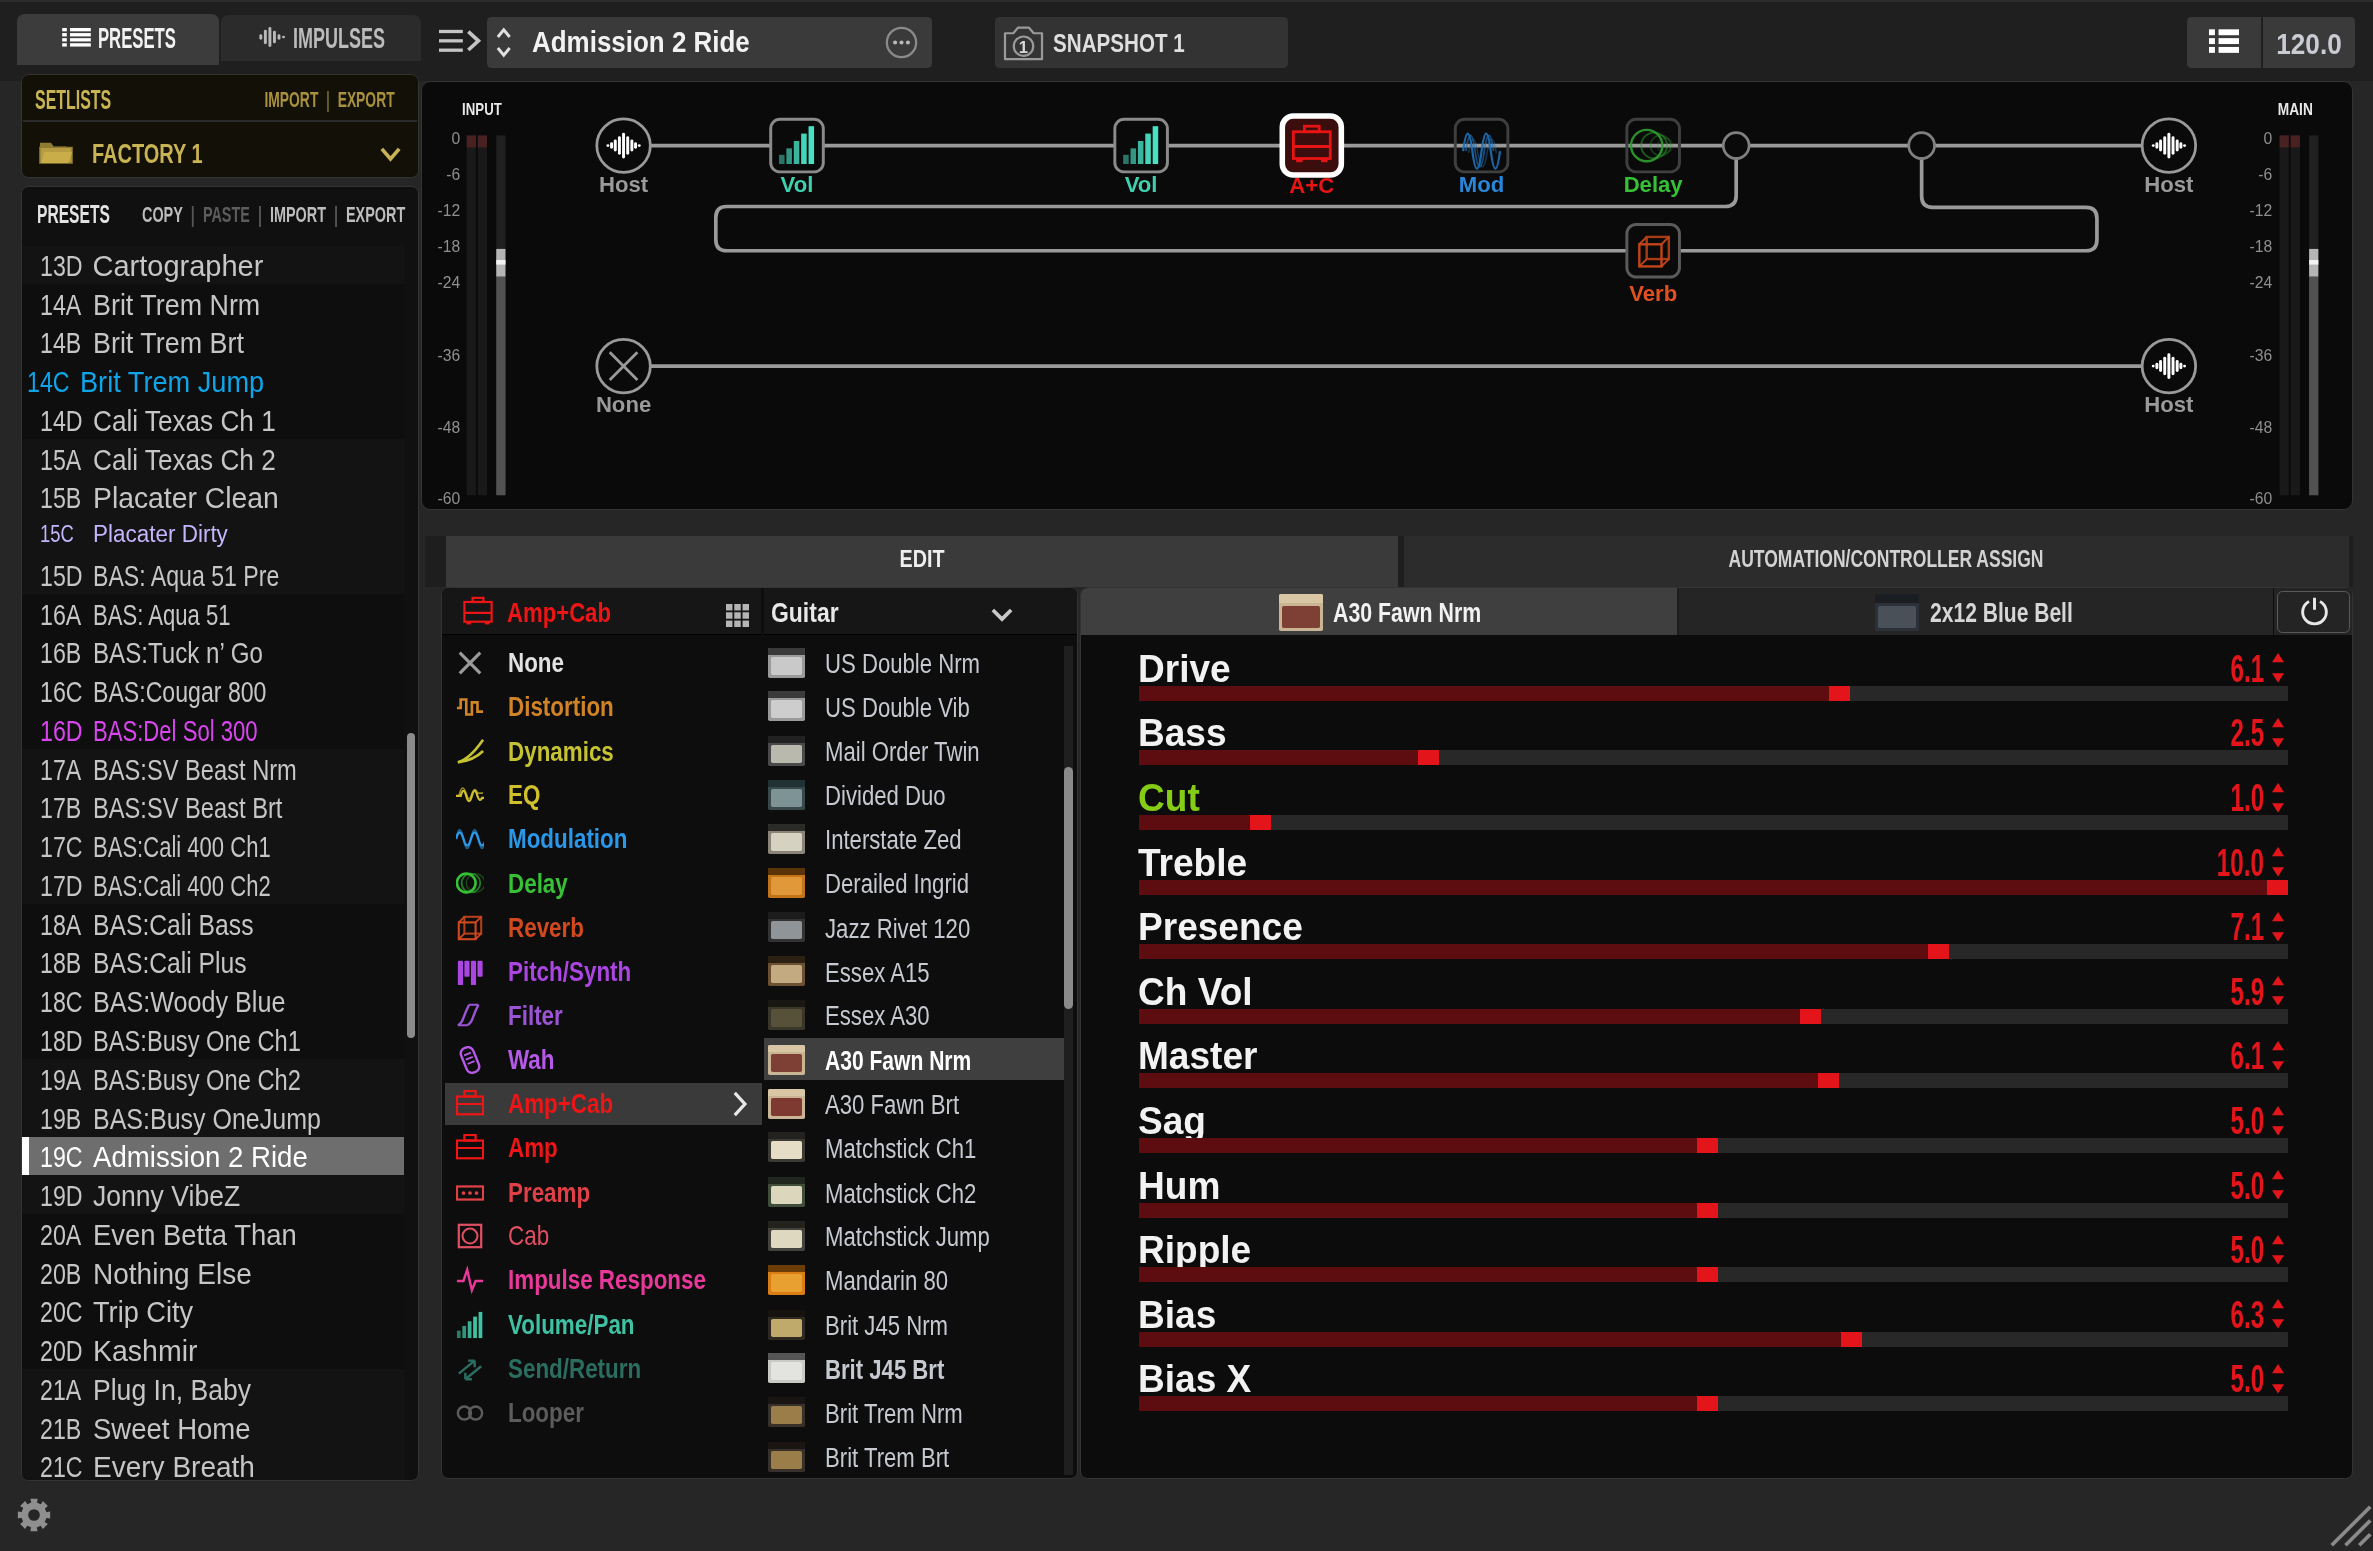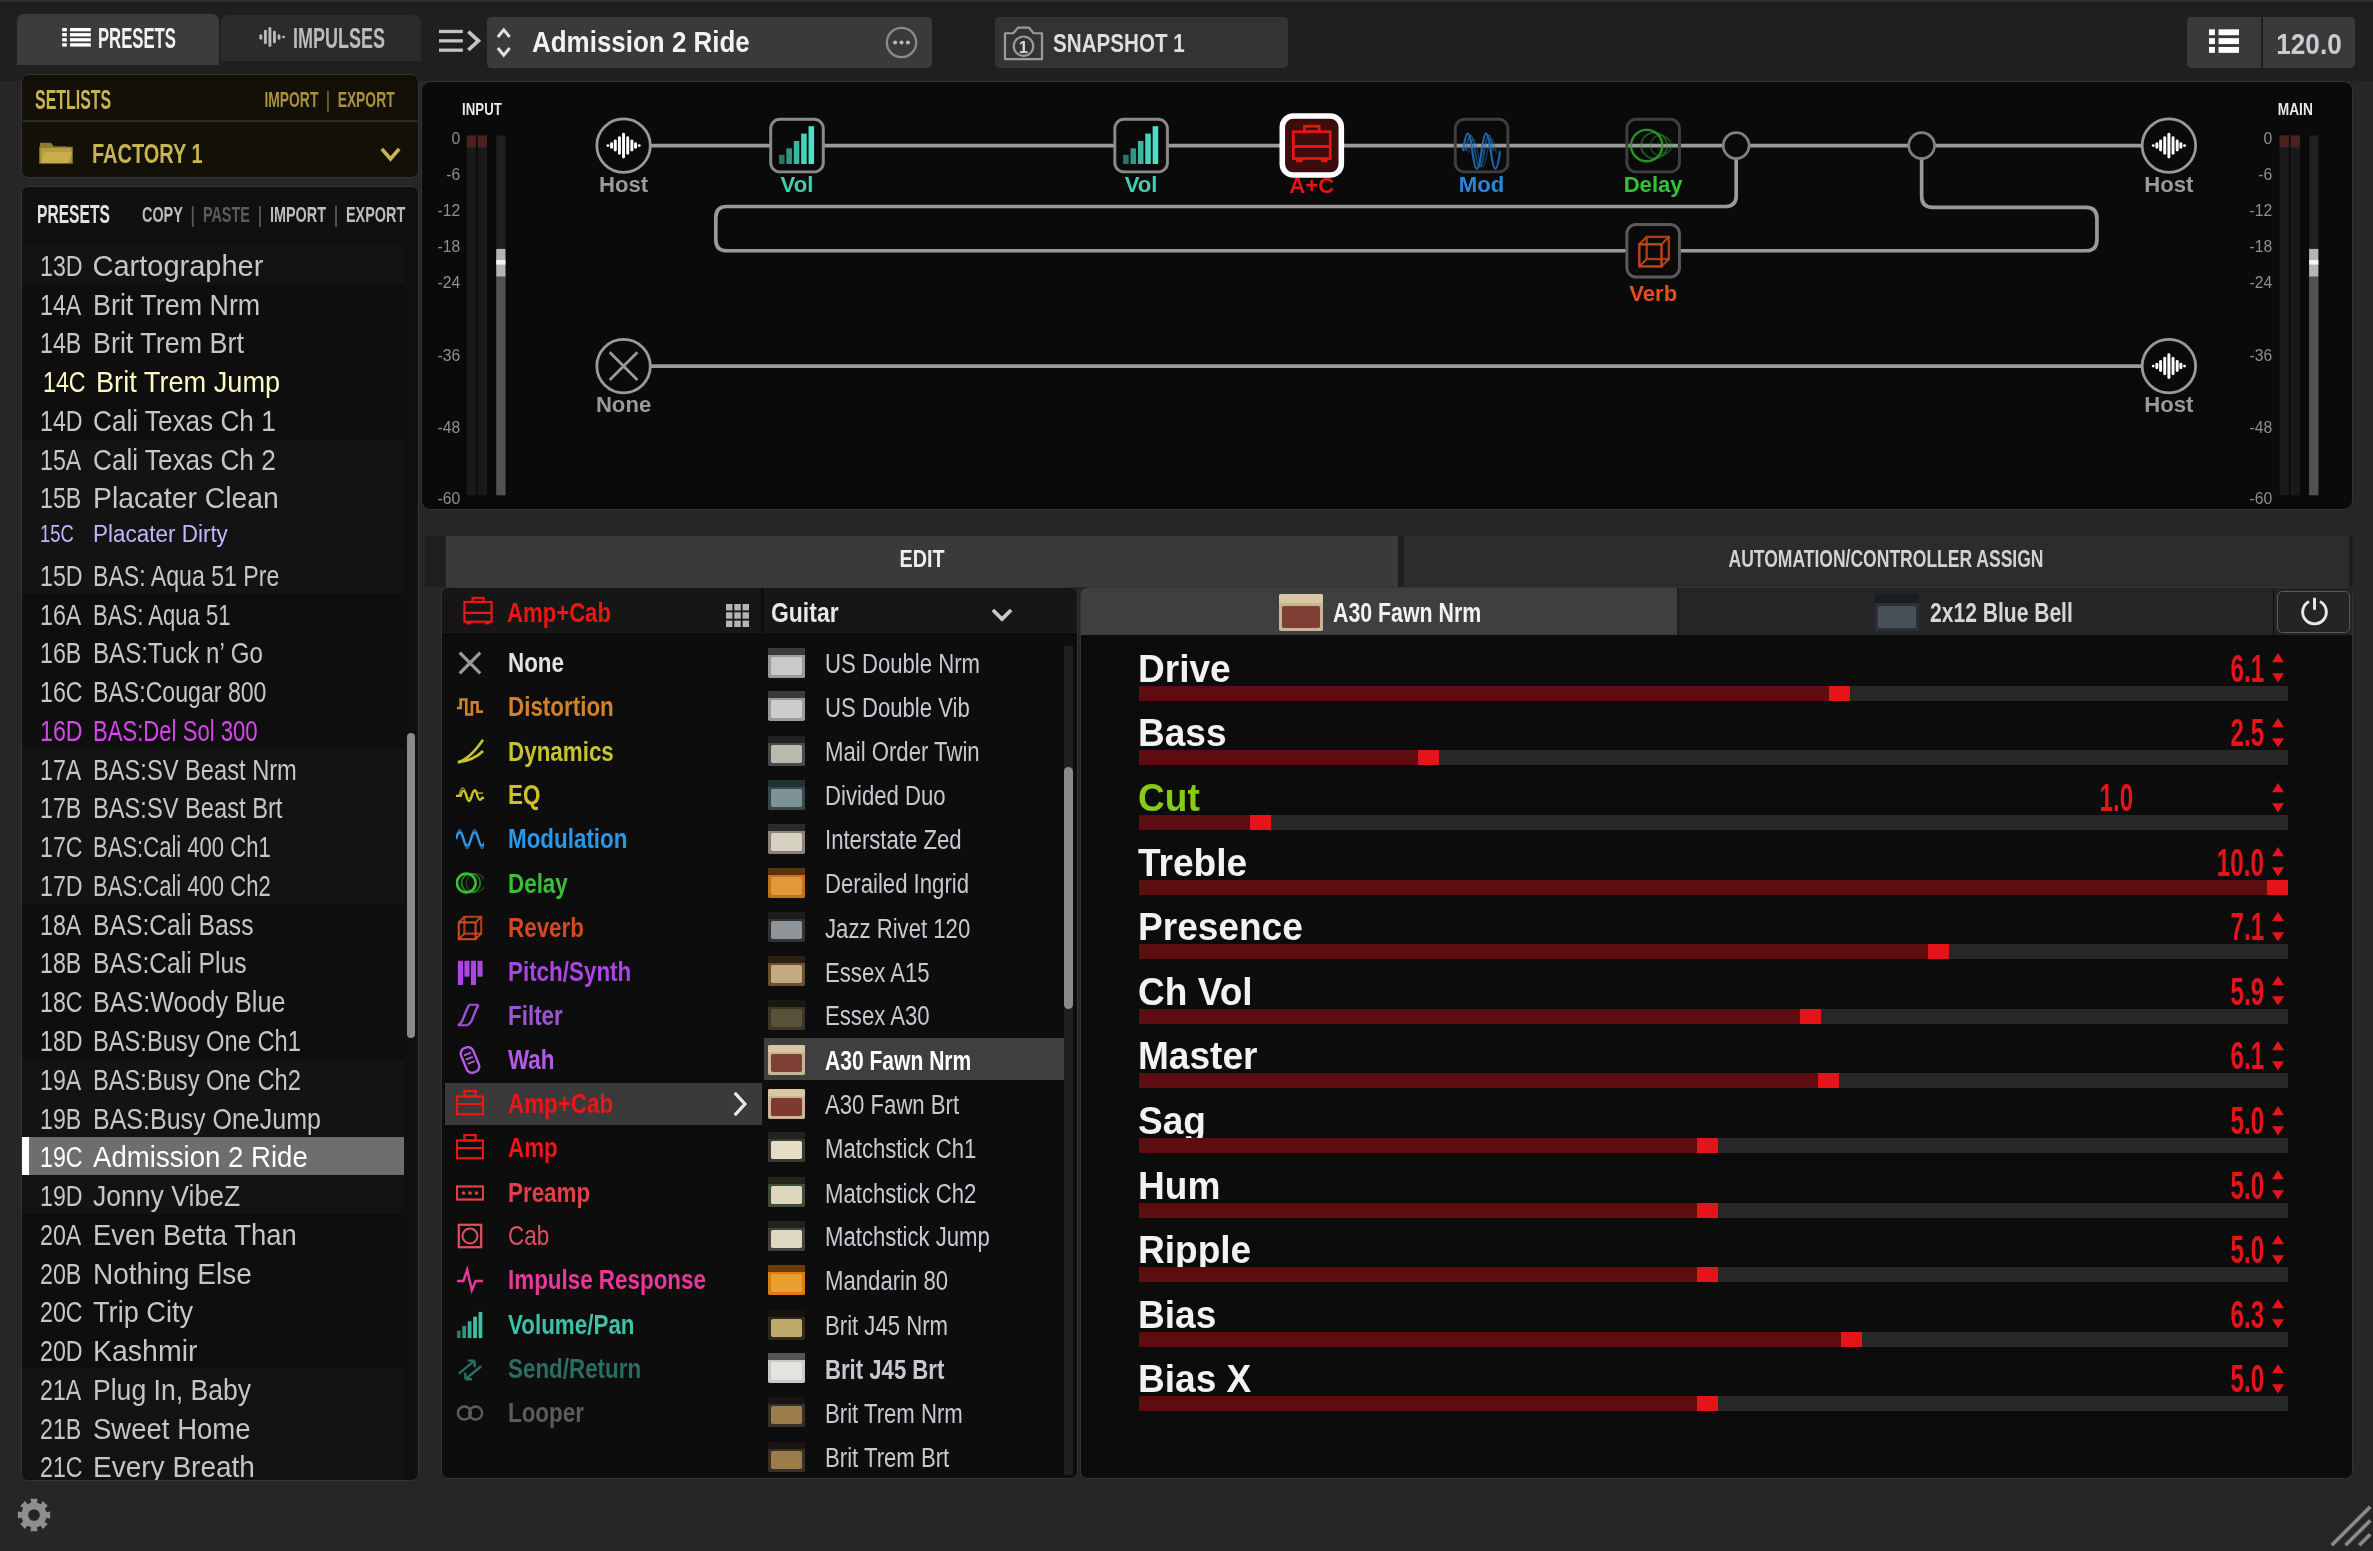--- a/index.html
+++ b/index.html
@@ -86,21 +86,21 @@
 <div class="abs" style="left:21px;top:186px;width:398px;height:1295px;background:#101010;border:1.8px solid #343434;border-radius:7.4px;overflow:hidden">
 <div class="abs b" style="left:14.8px;top:12px;font-size:26px;color:#e3e3e3"><span class="cx" style="transform:scaleX(0.60)">PRESETS</span></div>
 <div class="abs b" style="left:120px;top:14.8px;font-size:22px;color:#bdbdbd;white-space:nowrap"><span class="cx" style="transform:scaleX(0.655)">COPY&nbsp;&nbsp;<span style="color:#555">|</span>&nbsp;&nbsp;<span style="color:#5c5c5c">PASTE</span>&nbsp;&nbsp;<span style="color:#555">|</span>&nbsp;&nbsp;IMPORT&nbsp;&nbsp;<span style="color:#555">|</span>&nbsp;&nbsp;EXPORT</span></div>
 <div class="abs" style="left:0;top:58px;width:382px;height:39px;background:#131313"></div>
 <div class="abs" style="left:17.5px;top:63px;font-size:29px;color:#c6c6c6;width:362px;white-space:nowrap"><span style="display:inline-block;width:53px"><span class="cx" style="transform:scaleX(0.80)">13D</span></span><span class="cx" style="transform:scaleX(1.000)">Cartographer</span></div>
 <div class="abs" style="left:0;top:97px;width:382px;height:39px;background:#0e0e0e"></div>
 <div class="abs" style="left:17.5px;top:102px;font-size:29px;color:#c6c6c6;width:362px;white-space:nowrap"><span style="display:inline-block;width:53px"><span class="cx" style="transform:scaleX(0.80)">14A</span></span><span class="cx" style="transform:scaleX(0.927)">Brit Trem Nrm</span></div>
 <div class="abs" style="left:0;top:136px;width:382px;height:39px;background:#0e0e0e"></div>
 <div class="abs" style="left:17.5px;top:140px;font-size:29px;color:#c6c6c6;width:362px;white-space:nowrap"><span style="display:inline-block;width:53px"><span class="cx" style="transform:scaleX(0.80)">14B</span></span><span class="cx" style="transform:scaleX(0.927)">Brit Trem Brt</span></div>
 <div class="abs" style="left:0;top:174px;width:382px;height:39px;background:#0e0e0e"></div>
-<div class="abs" style="left:21px;top:179px;font-size:29px;color:#fef9c3;width:362px;white-space:nowrap"><span style="display:inline-block;width:53px"><span class="cx" style="transform:scaleX(0.80)">14C</span></span><span class="cx" style="transform:scaleX(0.937)">Brit Trem Jump</span></div>
+<div class="abs" style="left:5px;top:179px;font-size:29px;color:#0ea5e9;width:362px;white-space:nowrap"><span style="display:inline-block;width:53px"><span class="cx" style="transform:scaleX(0.80)">14C</span></span><span class="cx" style="transform:scaleX(0.937)">Brit Trem Jump</span></div>
 <div class="abs" style="left:0;top:213px;width:382px;height:39px;background:#0e0e0e"></div>
 <div class="abs" style="left:17.5px;top:218px;font-size:29px;color:#c6c6c6;width:362px;white-space:nowrap"><span style="display:inline-block;width:53px"><span class="cx" style="transform:scaleX(0.80)">14D</span></span><span class="cx" style="transform:scaleX(0.902)">Cali Texas Ch 1</span></div>
 <div class="abs" style="left:0;top:252px;width:382px;height:39px;background:#131313"></div>
 <div class="abs" style="left:17.5px;top:257px;font-size:29px;color:#c6c6c6;width:362px;white-space:nowrap"><span style="display:inline-block;width:53px"><span class="cx" style="transform:scaleX(0.80)">15A</span></span><span class="cx" style="transform:scaleX(0.902)">Cali Texas Ch 2</span></div>
 <div class="abs" style="left:0;top:291px;width:382px;height:39px;background:#131313"></div>
 <div class="abs" style="left:17.5px;top:295px;font-size:29px;color:#c6c6c6;width:362px;white-space:nowrap"><span style="display:inline-block;width:53px"><span class="cx" style="transform:scaleX(0.80)">15B</span></span><span class="cx" style="transform:scaleX(0.977)">Placater Clean</span></div>
 <div class="abs" style="left:0;top:329px;width:382px;height:39px;background:#131313"></div>
 <div class="abs" style="left:17.5px;top:334px;font-size:23px;color:#c4b5fd;width:362px;white-space:nowrap"><span style="display:inline-block;width:53px"><span class="cx" style="transform:scaleX(0.80)">15C</span></span><span class="cx" style="transform:scaleX(0.977)">Placater Dirty</span></div>
 <div class="abs" style="left:0;top:368px;width:382px;height:39px;background:#131313"></div>
 <div class="abs" style="left:17.5px;top:373px;font-size:29px;color:#c6c6c6;width:362px;white-space:nowrap"><span style="display:inline-block;width:53px"><span class="cx" style="transform:scaleX(0.80)">15D</span></span><span class="cx" style="transform:scaleX(0.797)">BAS: Aqua 51 Pre</span></div>
@@ -547,21 +547,21 @@
 <div class="abs b" style="left:1138px;top:713px;font-size:39px;line-height:39px;color:#f2f2f2"><span class="cx" style="transform:scaleX(0.95)">Bass</span></div>
 <div class="abs b" style="left:2079px;top:713px;width:185px;text-align:right;font-size:39px;line-height:39px;color:#e3151b"><span class="cxr" style="transform:scaleX(0.62)">2.5</span></div>
 <svg class="abs" style="left:2271px;top:718px" width="14" height="29.5" viewBox="0 0 15 32">
     <path d="M7.5 0 L14 10 H1 Z" fill="#e3151b"></path>
     <path d="M7.5 32 L14 22 H1 Z" fill="#e3151b"></path>
   </svg>
 <div class="abs" style="left:1139px;top:750px;width:1149px;height:14.8px;background:#282828"></div>
 <div class="abs" style="left:1139px;top:750px;width:279px;height:14.8px;background:#5d0c10"></div>
 <div class="abs" style="left:1418px;top:750px;width:21px;height:14.8px;background:#e3151b"></div>
 <div class="abs b" style="left:1138px;top:778px;font-size:39px;line-height:39px;color:#84cc16"><span class="cx" style="transform:scaleX(0.95)">Cut</span></div>
-<div class="abs b" style="left:2079px;top:778px;width:185px;text-align:left;font-size:39px;line-height:39px;color:#e3151b"><span class="cxr" style="transform:scaleX(0.62)">1.0</span></div>
+<div class="abs b" style="left:2079px;top:778px;width:185px;text-align:right;font-size:39px;line-height:39px;color:#e3151b"><span class="cxr" style="transform:scaleX(0.62)">1.0</span></div>
 <svg class="abs" style="left:2271px;top:783px" width="14" height="29.5" viewBox="0 0 15 32">
     <path d="M7.5 0 L14 10 H1 Z" fill="#e3151b"></path>
     <path d="M7.5 32 L14 22 H1 Z" fill="#e3151b"></path>
   </svg>
 <div class="abs" style="left:1139px;top:815px;width:1149px;height:14.8px;background:#282828"></div>
 <div class="abs" style="left:1139px;top:815px;width:111px;height:14.8px;background:#5d0c10"></div>
 <div class="abs" style="left:1250px;top:815px;width:21px;height:14.8px;background:#e3151b"></div>
 <div class="abs b" style="left:1138px;top:843px;font-size:39px;line-height:39px;color:#f2f2f2"><span class="cx" style="transform:scaleX(0.95)">Treble</span></div>
 <div class="abs b" style="left:2079px;top:843px;width:185px;text-align:right;font-size:39px;line-height:39px;color:#e3151b"><span class="cxr" style="transform:scaleX(0.62)">10.0</span></div>
 <svg class="abs" style="left:2271px;top:847px" width="14" height="29.5" viewBox="0 0 15 32">

